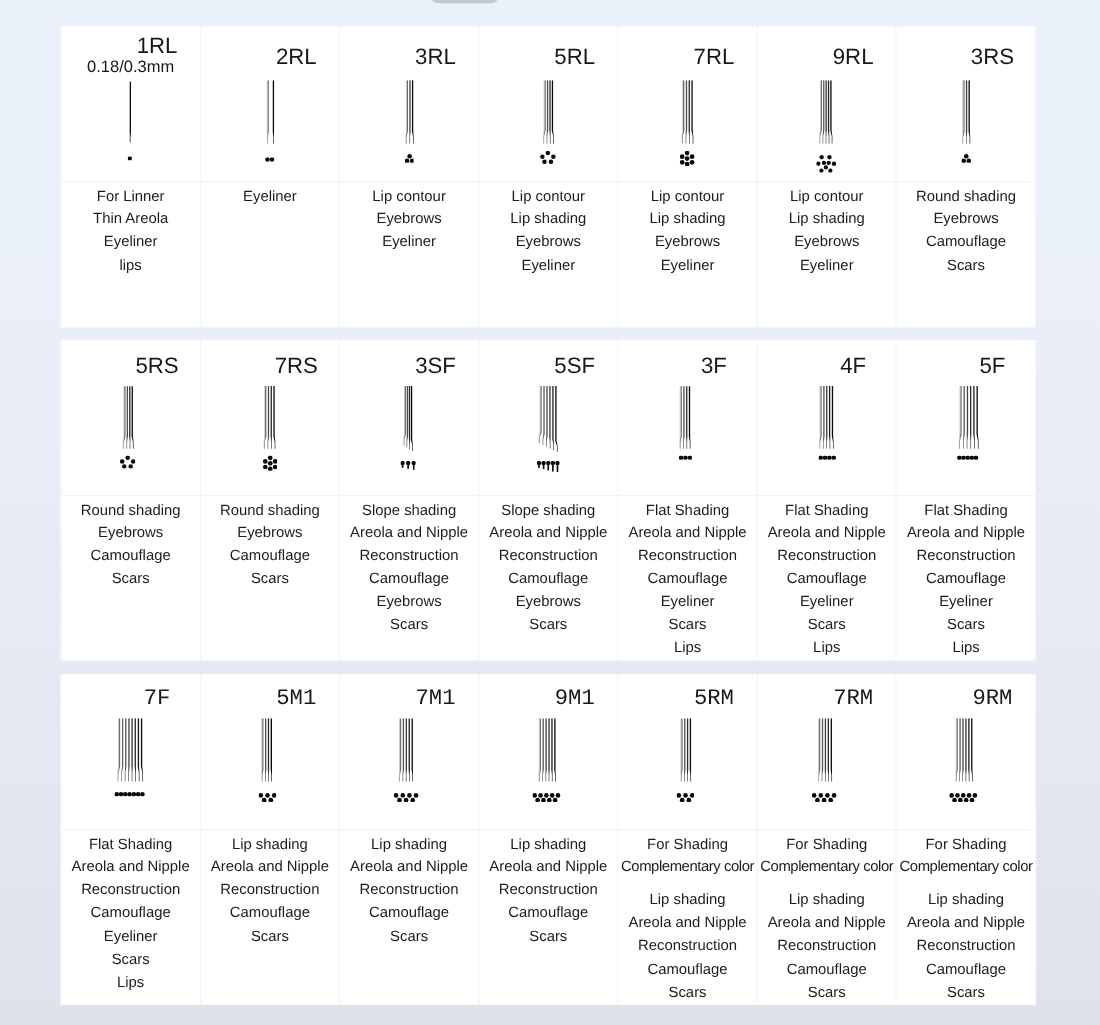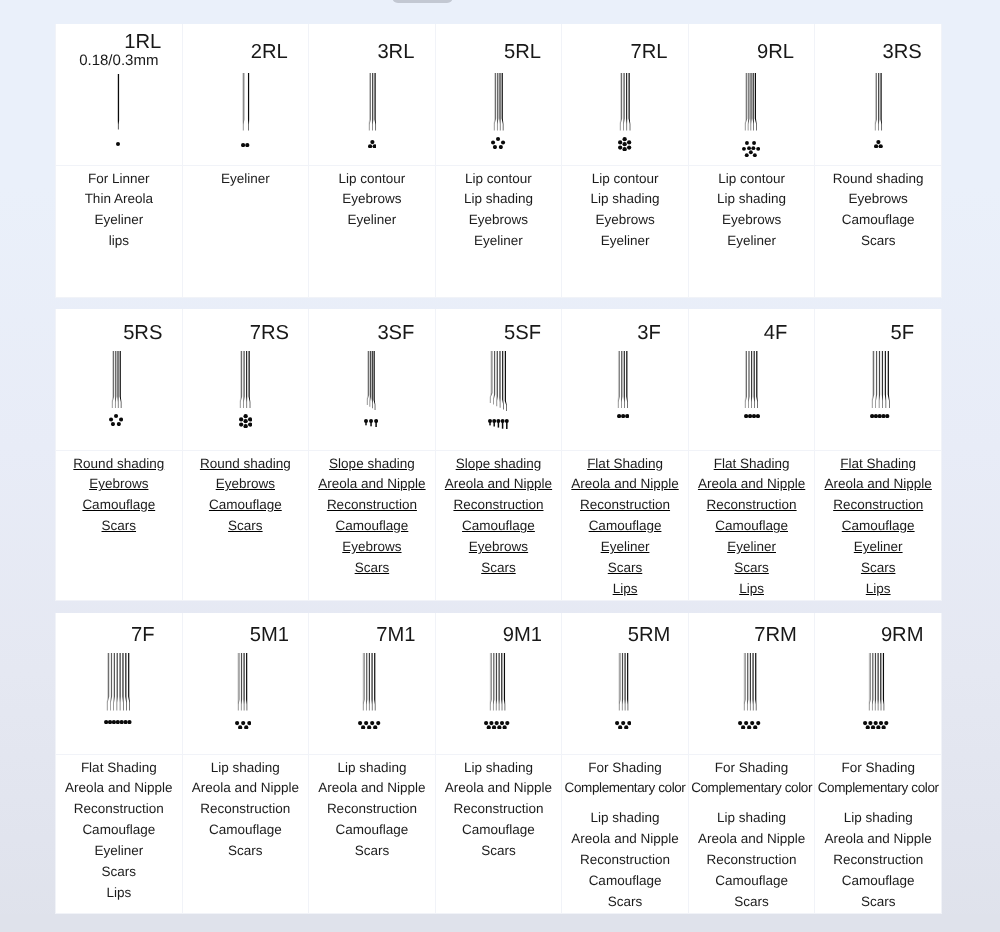--- a/index.html
+++ b/index.html
@@ -14,21 +14,21 @@
   .block{position:absolute;left:55px;width:887px;background:#fff;box-sizing:border-box;}
   table.grid{border-collapse:collapse;width:887px;table-layout:fixed;}
   table.grid td{border:1px solid #f1f3f8;padding:0;vertical-align:top;text-align:center;}
   table.grid td.diagcell{vertical-align:top;position:relative;}
   .diaginner{display:block;position:absolute;left:0;right:0;top:0;}
   table.grid tr.diagrow td{border-top:none;}
   .code{font-size:20.2px;color:#181818;line-height:21px;padding-top:18px;margin-left:48px;}
   .b2 .code{padding-top:14px;}
   .b2 .needlebox{margin-top:6.5px;}
   .b3 .needlebox{margin-top:7px;}
-  .b3 .code{padding-top:12px;}
+  .b3 .code{padding-top:12px;font-family:Liberation Mono, monospace;}
   .has-sub .code{padding-top:8px;}
   .sub{font-size:15px;color:#181818;line-height:16px;}
   .needlebox{display:flex;justify-content:center;align-items:flex-start;margin-top:10px;}
   .has-sub .needlebox{margin-top:5px;}
   .uses{font-size:13.5px;color:#1c1c1c;line-height:20.9px;padding:3px 0 0;}
   .uses div{white-space:nowrap;}
   .uses div.tight{letter-spacing:-0.39px;}
   .uses div.spacer{height:9px;line-height:9px;font-size:1px;}
 </style>
 </head>
@@ -277,21 +277,21 @@
           <div>Round shading</div>
           <div>Eyebrows</div>
           <div>Camouflage</div>
           <div>Scars</div>
         </div>
             </td>
       </tr>
     </tbody>
       </table>
   </div>
-  <div class="block b2" style="top:309px;text-decoration:underline;">
+  <div class="block b2" style="top:309px;">
     <table class="grid">
         <tbody>
       <tr class="diagrow" style="height:141px">
         <td class="diagcell">
               <div class="diaginner">
           <div class="code">5RS</div>
           <div class="needlebox" style="margin-left:-5px">
                   <div style="display:flex;flex-direction:column;align-items:center;">
                     <div>
                       <svg width="13.09" height="57.5" viewBox="0 0 13.09 57.5" style="display:block">

